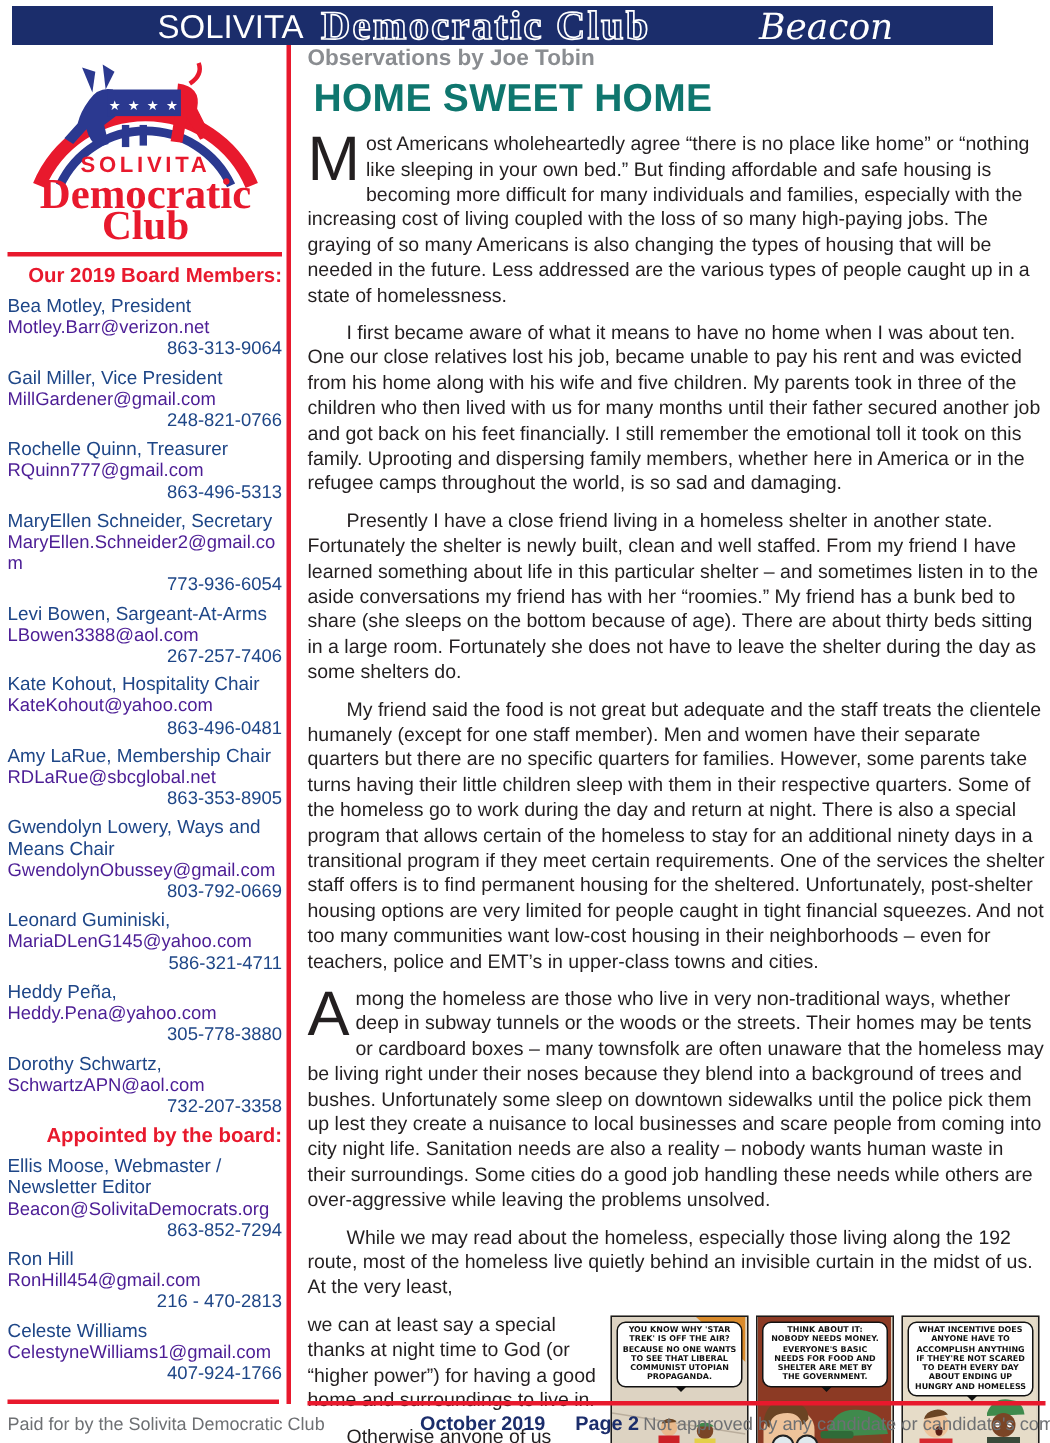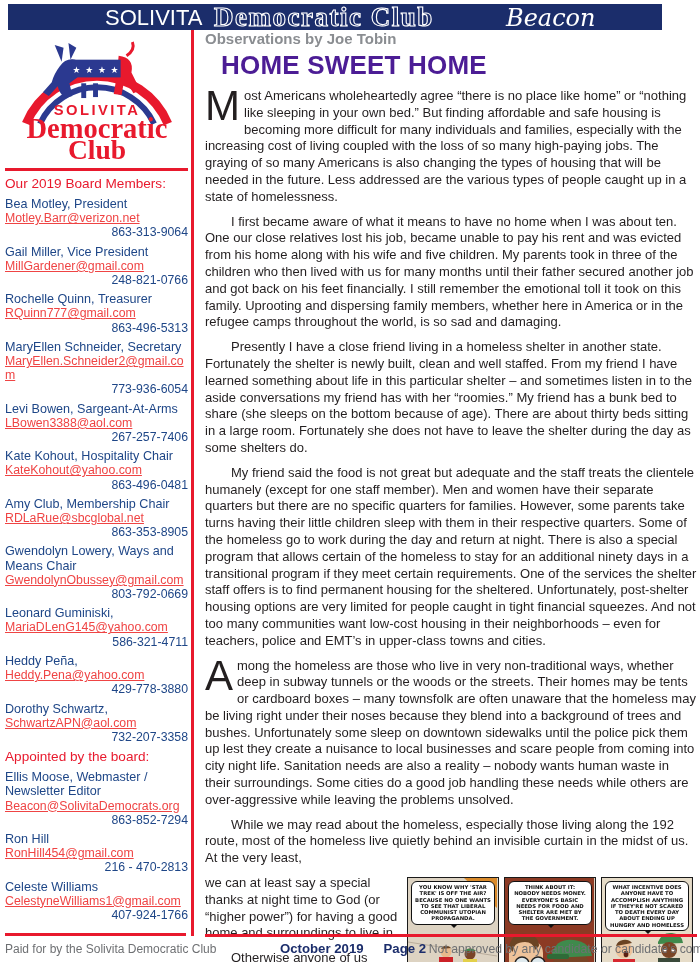--- a/index.html
+++ b/index.html
@@ -4,32 +4,32 @@
 <style>
   html,body{margin:0;padding:0;background:#fff;}
   .page{position:relative;width:700px;height:962px;background:#fff;overflow:hidden;
         font-family:"Liberation Sans",sans-serif;padding-left:40px;}
   
   .header-bar{position:absolute;left:8px;top:4px;width:654px;height:26px;background:#1b2d6b;}
   
   .sidebar{position:absolute;left:5px;top:40px;width:183px;color:#1e4687;}
   .logo-svg{display:block;margin:0 auto;}
   .side-rule{height:0;border-top:3px solid #e8192d;margin:6px 0 5px 0;}
-  .side-heading{color:#e8192d;font-weight:normal;font-size:13.6px;margin:2px 0 6px 0;}
+  .side-heading{color:#e8192d;font-weight:bold;font-size:13.6px;margin:2px 0 6px 0;text-align:right;}
   .member{margin:0 0 5px 0;}
   .m-name{font-weight:normal;font-size:12.6px;line-height:14.2px;color:#1e4687;}
-  .m-email{display:block;font-size:12.3px;line-height:14.2px;color:#ef4444;
-           text-decoration:underline;cursor:pointer;word-break:break-all;}
+  .m-email{display:block;font-size:12.3px;line-height:14.2px;color:#4c1d95;
+           cursor:pointer;word-break:break-all;}
   .m-phone{font-size:12.3px;line-height:14.2px;color:#1e4687;text-align:right;}
   
   .v-divider{position:absolute;left:191px;top:30px;width:3px;height:906px;background:#e8192d;}
   
   .main{position:absolute;left:205px;top:30px;width:492px;color:#231f20;}
   .byline{color:#8a8d91;font-weight:bold;font-size:15px;line-height:17px;}
-  .title{color:#4c1d95;font-weight:bold;font-size:26px;line-height:30px;margin:3px 0 8px 16px;
+  .title{color:#0f766e;font-weight:bold;font-size:26px;line-height:30px;margin:3px 0 8px 4px;
          letter-spacing:0.2px;}
   .para{font-size:13px;line-height:16.8px;margin:0 0 8px 0;}
   .para.indent{text-indent:26px;}
   .dropcap{float:left;font-size:42px;line-height:32px;padding:2px 4px 0 0;color:#231f20;}
   .wrap-zone{overflow:hidden;}
   .wrap-zone .para{margin-bottom:8px;}
   
   .comic{float:right;width:290px;margin:2px 0 0 8px;}
   .panels{display:flex;gap:5px;}
   .panel{position:relative;width:92px;height:122px;border:1.5px solid #1a1a1a;
@@ -108,38 +108,38 @@
       <div class="m-name">Levi Bowen, Sargeant-At-Arms</div>
       <a class="m-email">LBowen3388@aol.com</a>
       <div class="m-phone">267-257-7406</div>
     </div>
     <div class="member">
       <div class="m-name">Kate Kohout, Hospitality Chair</div>
       <a class="m-email">KateKohout@yahoo.com</a>
       <div class="m-phone">863-496-0481</div>
     </div>
     <div class="member">
-      <div class="m-name">Amy Club, Membership Chair</div>
+      <div class="m-name">Amy LaRue, Membership Chair</div>
       <a class="m-email">RDLaRue@sbcglobal.net</a>
       <div class="m-phone">863-353-8905</div>
     </div>
     <div class="member">
       <div class="m-name">Gwendolyn Lowery, Ways and Means Chair</div>
       <a class="m-email">GwendolynObussey@gmail.com</a>
       <div class="m-phone">803-792-0669</div>
     </div>
     <div class="member">
       <div class="m-name">Leonard Guminiski,</div>
       <a class="m-email">MariaDLenG145@yahoo.com</a>
       <div class="m-phone">586-321-4711</div>
     </div>
     <div class="member">
       <div class="m-name">Heddy Peña,</div>
       <a class="m-email">Heddy.Pena@yahoo.com</a>
-      <div class="m-phone">429-778-3880</div>
+      <div class="m-phone">305-778-3880</div>
     </div>
     <div class="member">
       <div class="m-name">Dorothy Schwartz,</div>
       <a class="m-email">SchwartzAPN@aol.com</a>
       <div class="m-phone">732-207-3358</div>
     </div>
 
     <div class="side-heading">Appointed by the board:</div>
 
     <div class="member">

